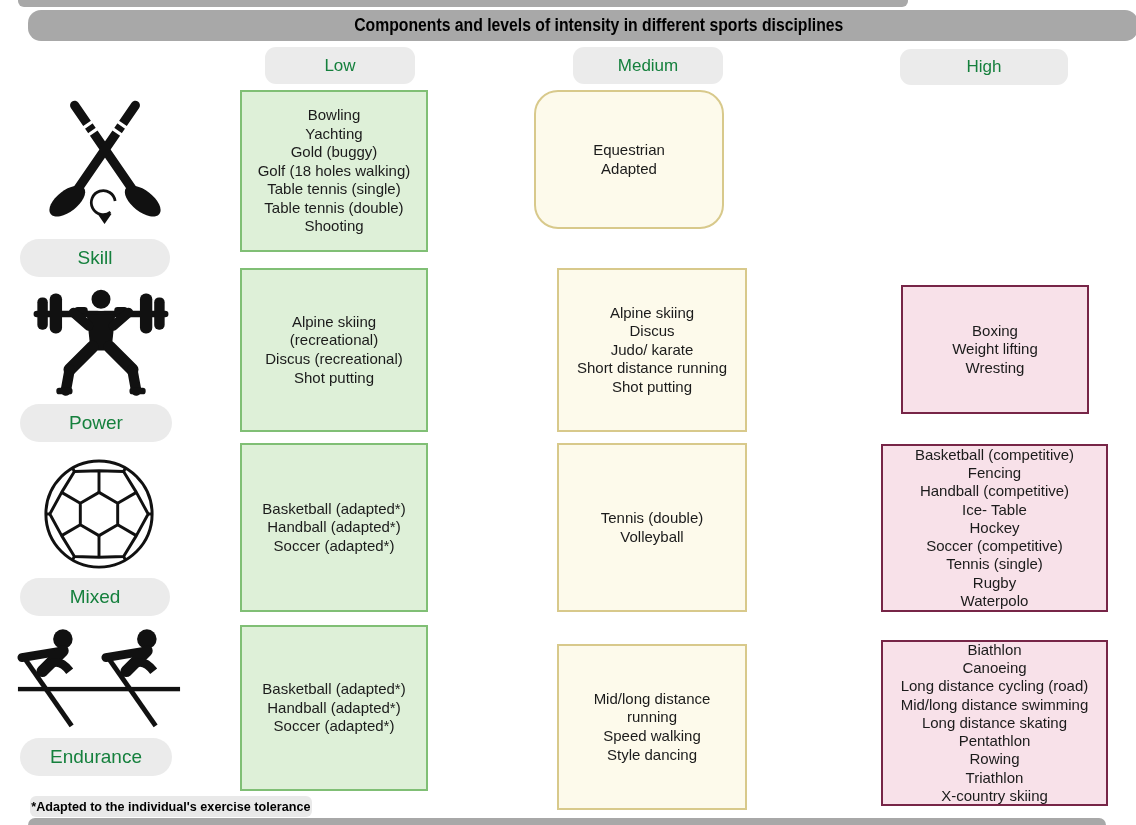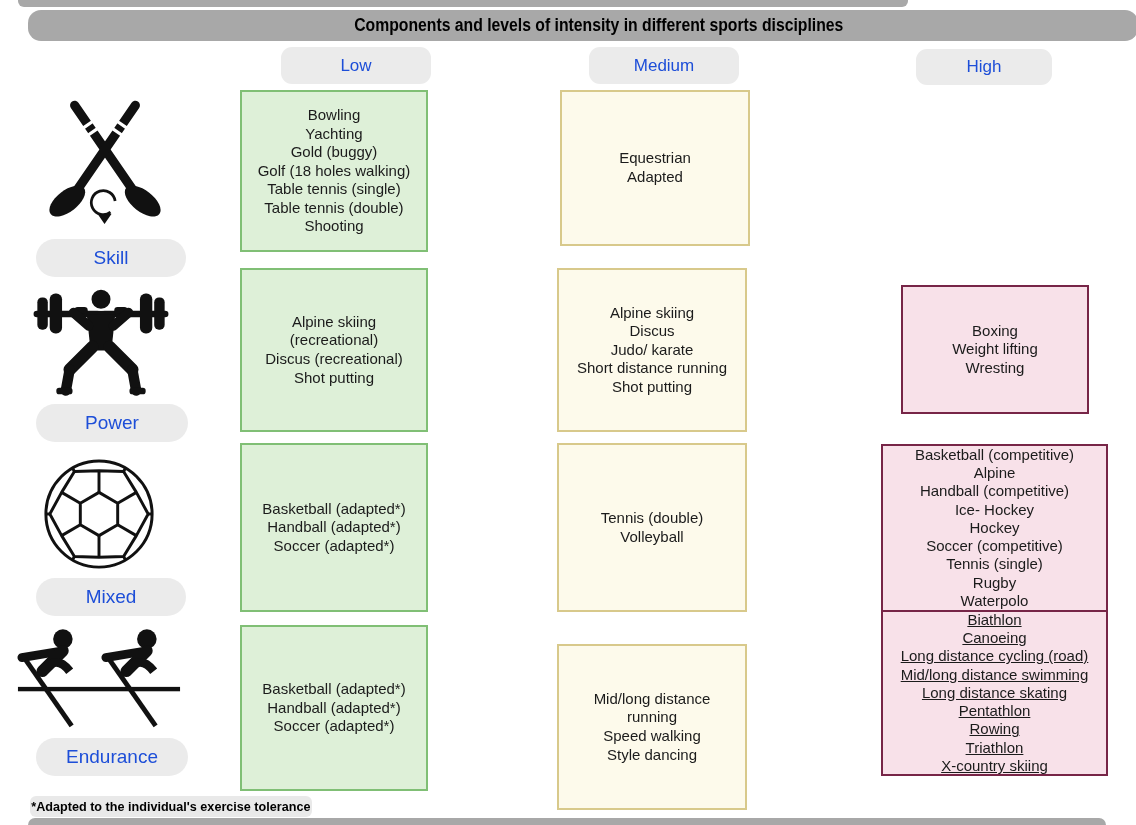--- a/index.html
+++ b/index.html
@@ -13,50 +13,50 @@
   #title-bar{
     position:absolute;left:28px;top:10px;width:1078px;height:31px;background:#a8a8a8;
     border-radius:13px;display:flex;align-items:center;justify-content:center;padding-left:32px;
   }
   #title-bar span{
     font-size:17.5px;font-weight:bold;color:#000;white-space:nowrap;
     transform:scaleX(0.9);display:inline-block;
   }
   .pill{
     position:absolute;background:#ebebeb;border-radius:11px;
-    display:flex;align-items:center;justify-content:center;color:#1d4ed8;margin-left:16px;
+    display:flex;align-items:center;justify-content:center;color:#15803d;
   }
   .col-pill{font-size:17px;}
   #col-low{left:265px;top:47px;width:150px;height:37px;}
   #col-medium{left:573px;top:47px;width:150px;height:37px;text-align:center;}
-  #col-high{left:900px;top:49px;width:136px;height:36px;}
+  #col-high{left:900px;top:49px;width:168px;height:36px;}
   .row-pill{font-size:19px;border-radius:19px;}
   #label-skill{left:20px;top:239px;width:150px;height:38px;}
   #label-power{left:20px;top:404px;width:152px;height:38px;}
   #label-mixed{left:20px;top:578px;width:150px;height:38px;}
   #label-endurance{left:20px;top:738px;width:152px;height:38px;}
   .box{
     position:absolute;box-sizing:border-box;border:2px solid;
     display:flex;align-items:center;justify-content:center;text-align:center;
     font-size:15px;line-height:1.24;padding:0;
   }
   .box.green{background:#def0d8;border-color:#80bf75;}
   .box.cream{background:#fdfaeb;border-color:#d8c98b;}
   .box.pink{background:#f8e1e9;border-color:#772547;}
   #skill-low{left:240px;top:90px;width:188px;height:162px;}
-  #skill-medium{left:560px;top:90px;width:190px;height:156px;}
+  #skill-medium{left:534px;top:90px;width:190px;height:139px;border-radius:24px;}
   #power-low{left:240px;top:268px;width:188px;height:164px;}
   #power-medium{left:557px;top:268px;width:190px;height:164px;}
   #power-high{left:901px;top:285px;width:188px;height:129px;}
   #mixed-low{left:240px;top:443px;width:188px;height:169px;}
   #mixed-medium{left:557px;top:443px;width:190px;height:169px;text-align:center;}
   #mixed-high{left:881px;top:444px;width:227px;height:168px;line-height:1.22;}
   #endurance-low{left:240px;top:625px;width:188px;height:166px;}
   #endurance-medium{left:557px;top:644px;width:190px;height:166px;}
-  #endurance-high{left:881px;top:610px;width:227px;height:166px;line-height:1.22;text-decoration:underline;}
+  #endurance-high{left:881px;top:640px;width:227px;height:166px;line-height:1.22;}
   .icon{position:absolute;}
   #skill-icon{left:30px;top:98px;}
   #power-icon{left:26px;top:286px;}
   #mixed-icon{left:40px;top:450px;}
   #endurance-icon{left:16px;top:628px;}
   #footnote{
     position:absolute;left:30px;top:796px;width:282px;height:21px;background:#e9e9e9;
     border-radius:6px;display:flex;align-items:center;justify-content:center;
   }
   #footnote span{
@@ -222,23 +222,23 @@
   </div>
   <div id="mixed-medium" class="box cream">
     <div>
         <div>Tennis (double)</div>
         <div>Volleyball</div>
       </div>
   </div>
   <div id="mixed-high" class="box pink">
     <div>
         <div>Basketball (competitive)</div>
-        <div>Alpine</div>
+        <div>Fencing</div>
         <div>Handball (competitive)</div>
-        <div>Ice- Hockey</div>
+        <div>Ice- Table</div>
         <div>Hockey</div>
         <div>Soccer (competitive)</div>
         <div>Tennis (single)</div>
         <div>Rugby</div>
         <div>Waterpolo</div>
       </div>
   </div>
 
   <div id="endurance-low" class="box green">
     <div>

